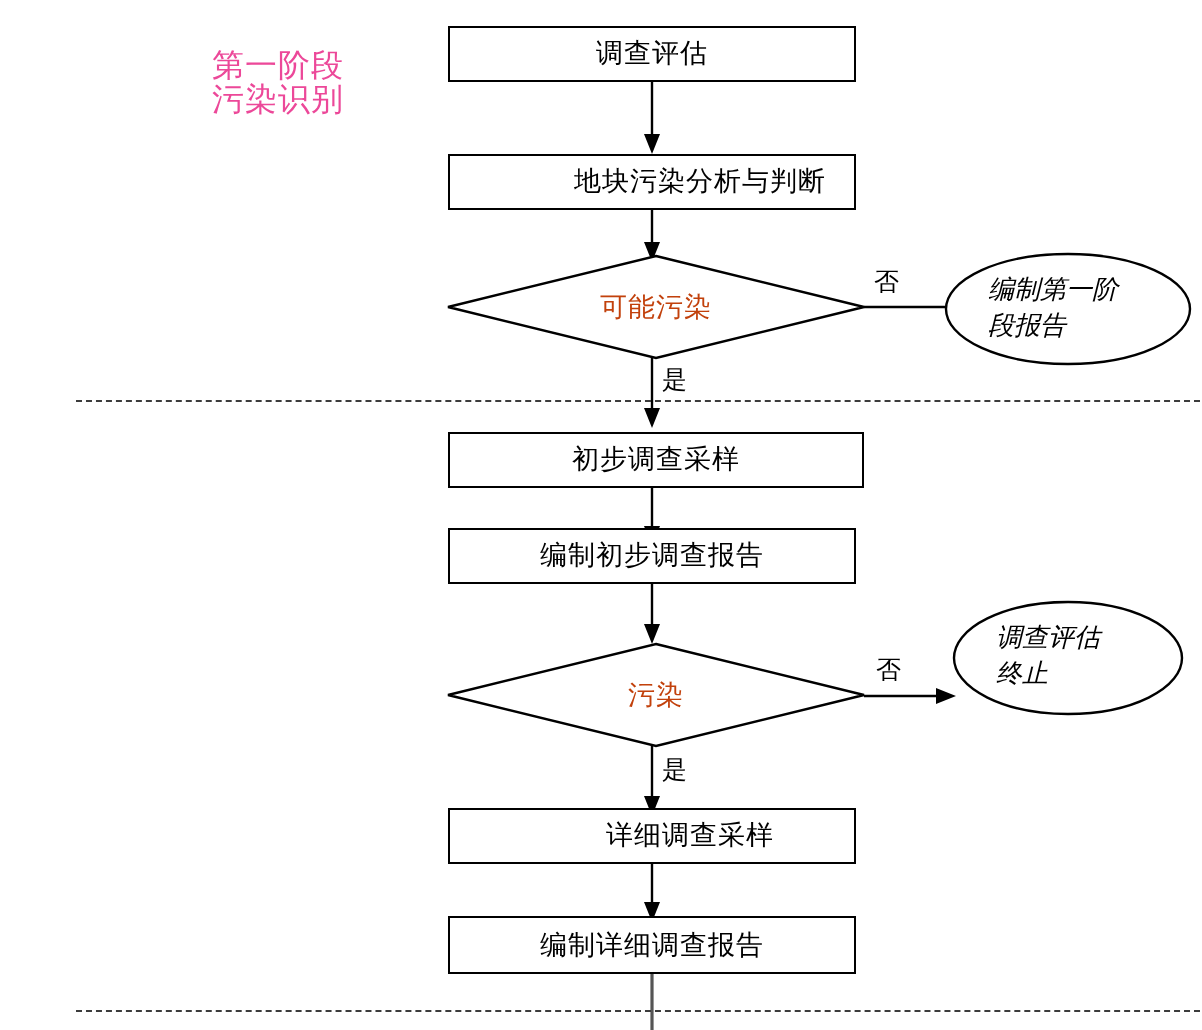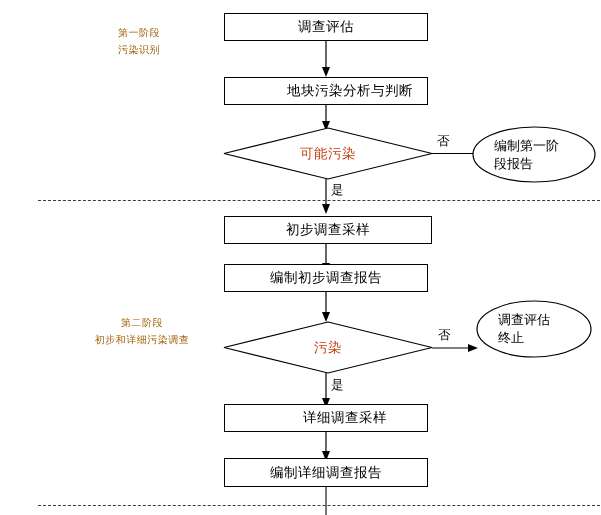--- a/index.html
+++ b/index.html
@@ -13,23 +13,23 @@
   }
   #canvas {
     position: relative;
     width: 601px;
     height: 515px;
     background: #ffffff;
     overflow: hidden;
   }
   .stage-label {
     position: absolute;
-    font-size: 10px;
+    font-size: 16px;
     line-height: 17px;
-    color: #a16207;
+    color: #ec4899;
     text-align: center;
     white-space: pre-line;
     letter-spacing: 0.5px;
   }
   .proc-box {
     position: absolute;
     border: 1.2px solid #000000;
     background: #ffffff;
     display: flex;
     align-items: center;
@@ -78,20 +78,21 @@
     display: flex;
     flex-direction: column;
     align-items: flex-start;
     justify-content: center;
     font-size: 13px;
     line-height: 18px;
     color: #000000;
     padding-left: 22px;
     box-sizing: border-box;
     white-space: pre-line;
+    font-style: italic;
   }
   .edge-label {
     position: absolute;
     font-size: 12.5px;
     color: #000000;
     background: transparent;
   }
   .conn {
     position: absolute;
     overflow: visible;
@@ -161,22 +162,20 @@
     <polygon points="6,29 2,19 10,19" fill="#000"></polygon>
   </svg>
 
   <div class="proc-box" style="left:224px; top:264px; width:204px; height:28px;">编制初步调查报告</div>
 
   <svg class="conn" style="left:320px; top:292px;" width="13" height="31">
     <line x1="6" y1="0" x2="6" y2="22" stroke="#000" stroke-width="1.2"></line>
     <polygon points="6,30 2,20 10,20" fill="#000"></polygon>
   </svg>
 
-  <div class="stage-label" style="left:62px; top:314px; width:160px;">第二阶段
-初步和详细污染调查</div>
 
   <div class="decision" style="left:224px; top:322px; width:208px; height:51px;">
     <svg width="208" height="51">
       <polygon points="104,0 208,25.5 104,51 0,25.5" fill="#ffffff" stroke="#000000" stroke-width="1.2"></polygon>
     </svg>
     <div class="d-label">污染</div>
   </div>
 
   <div class="edge-label" style="left:438px; top:327px;">否</div>
 

